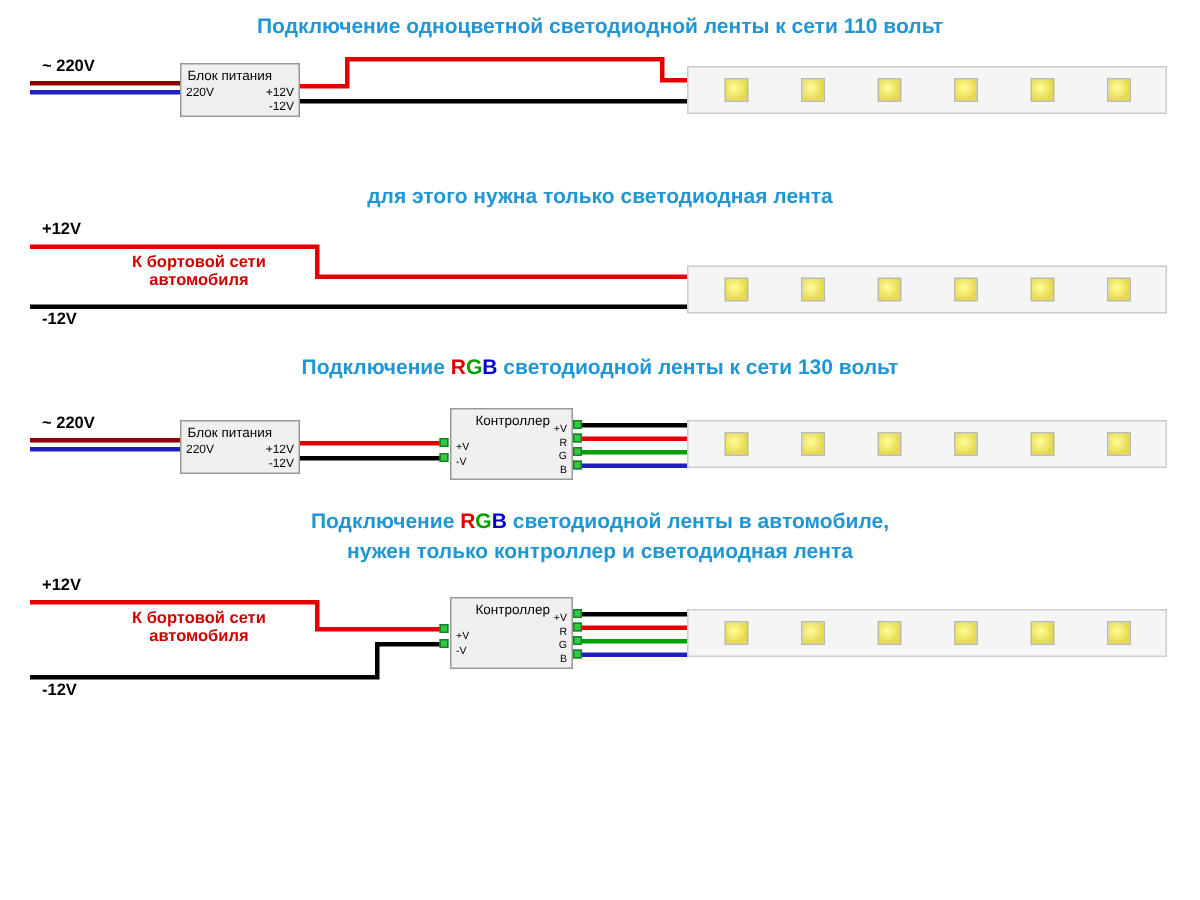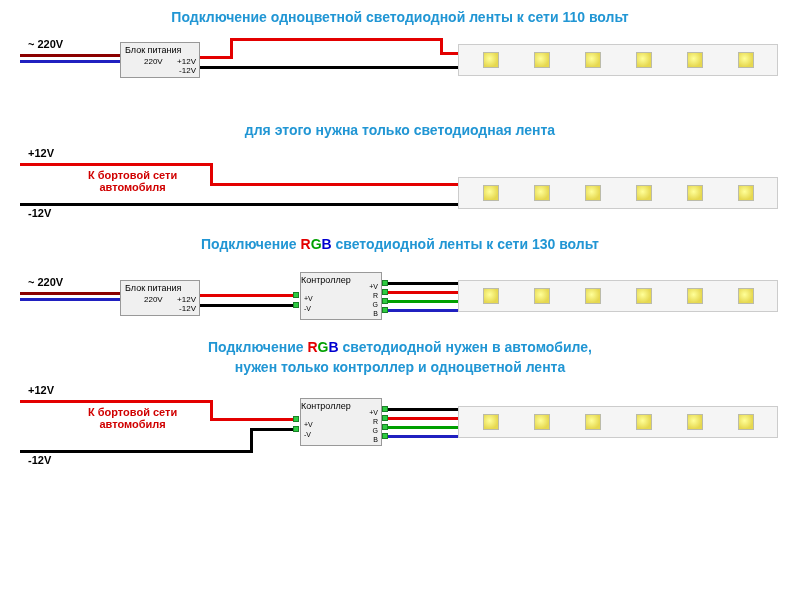--- a/index.html
+++ b/index.html
@@ -7,22 +7,22 @@
   .title { color: #2196d4; text-align: center; font-size: 14px; font-weight: bold; padding: 8px 0 6px; line-height: 1.4; }
   .rgb-r { color: #e30000; }
   .rgb-g { color: #00a000; }
   .rgb-b { color: #0000d0; }
   .diagram { position: relative; height: 60px; margin: 0 20px; }
   .diagram2 { height: 80px; }
   .wire { position: absolute; height: 3px; }
   .wire-v { position: absolute; width: 3px; }
   .psu { position: absolute; background: #f0f0f0; border: 1px solid #999; font-size: 9px; padding: 2px 4px; }
   .psu .t { font-weight: normal; font-size: 9px; }
-  .psu .l { font-size: 8px; margin-left: 20px; }
-  .ctrl { position: absolute; background: #f0f0f0; border: 1px solid #999; font-size: 9px; padding: 2px 0; }
+  .psu .l { font-size: 8px; }
+  .ctrl { position: absolute; background: #f0f0f0; border: 1px solid #999; font-size: 9px; padding: 2px 16px; }
   .strip { position: absolute; background: #f5f5f5; border: 1px solid #ccc; height: 32px; display: flex; align-items: center; justify-content: space-around; padding: 0 6px; }
   .led { width: 16px; height: 16px; display: inline-block; position: relative; background: radial-gradient(circle at 40% 40%, #ffff99, #e6d850 70%); border: 1px solid #bba; }
   .label { position: absolute; font-size: 11px; font-weight: bold; }
   .red-label { color: #d00000; margin-left: 20px; }
   .term { position: absolute; width: 6px; height: 6px; background: #2ecc40; border: 1px solid #1a8028; }
   .pin { position: absolute; font-size: 7px; }
 </style>
 </head>
 <body>
 
@@ -116,22 +116,22 @@
     <span class="led"></span>
       <span class="led"></span>
       <span class="led"></span>
       <span class="led"></span>
       <span class="led"></span>
       <span class="led"></span>
   </div>
 </div>
 
 <div class="title">
-  <span>Подключение </span><span class="rgb-r">R</span><span class="rgb-g">G</span><span class="rgb-b">B</span><span> светодиодной нужен в автомобиле,</span><br>
-  <span>нужен только контроллер и одноцветной лента</span>
+  <span>Подключение </span><span class="rgb-r">R</span><span class="rgb-g">G</span><span class="rgb-b">B</span><span> светодиодной ленты в автомобиле,</span><br>
+  <span>нужен только контроллер и светодиодная лента</span>
 </div>
 <div class="diagram diagram2" style="height:90px">
   <div class="label" style="left:8px;top:0">+12V</div>
   <div class="wire" style="left:0;top:16px;width:190px;background:#e30000"></div>
   <div class="wire-v" style="left:190px;top:16px;height:20px;background:#e30000"></div>
   <div class="wire" style="left:190px;top:34px;width:85px;background:#e30000"></div>
   <div class="label red-label" style="left:48px;top:22px;font-size:11px;text-align:center">
     <span>К бортовой сети</span><br>
     <span>автомобиля</span>
   </div>

